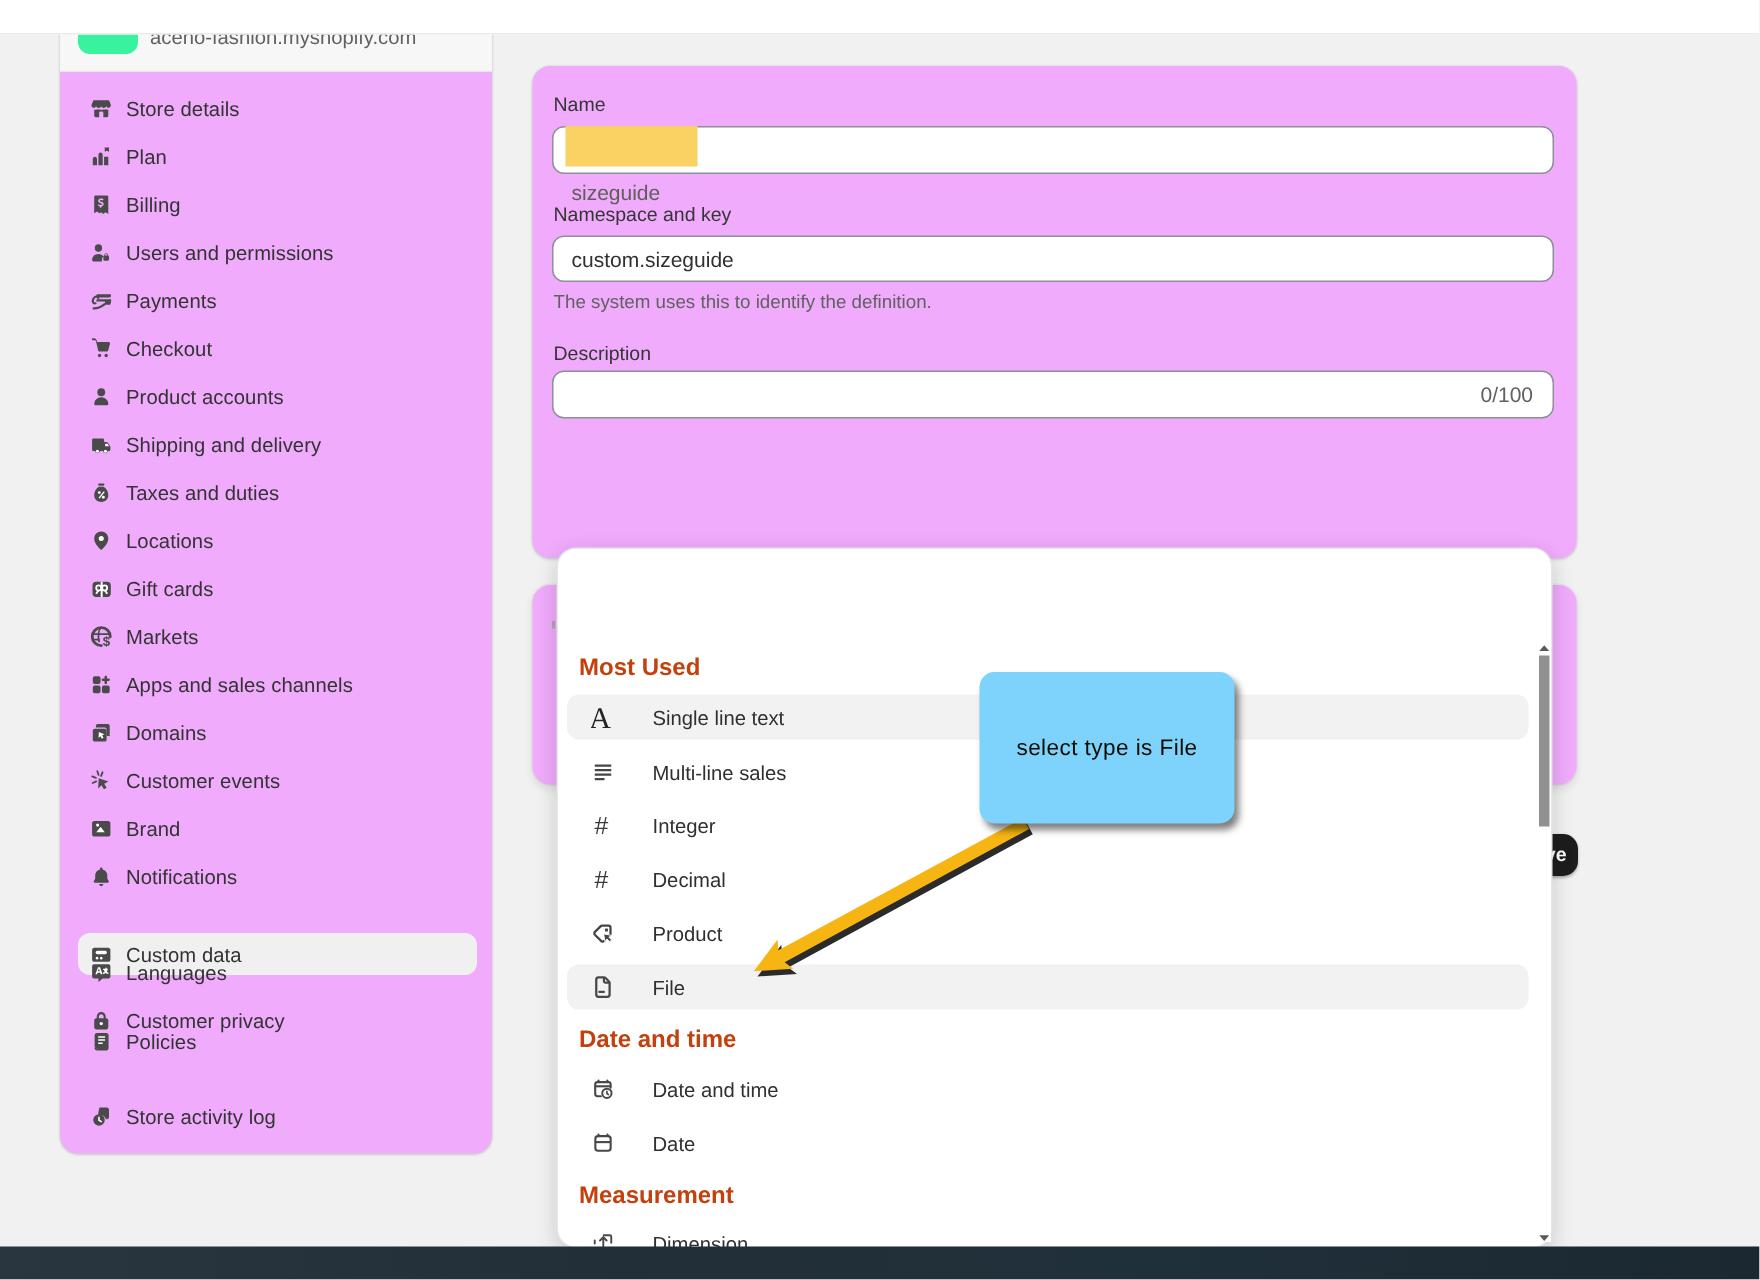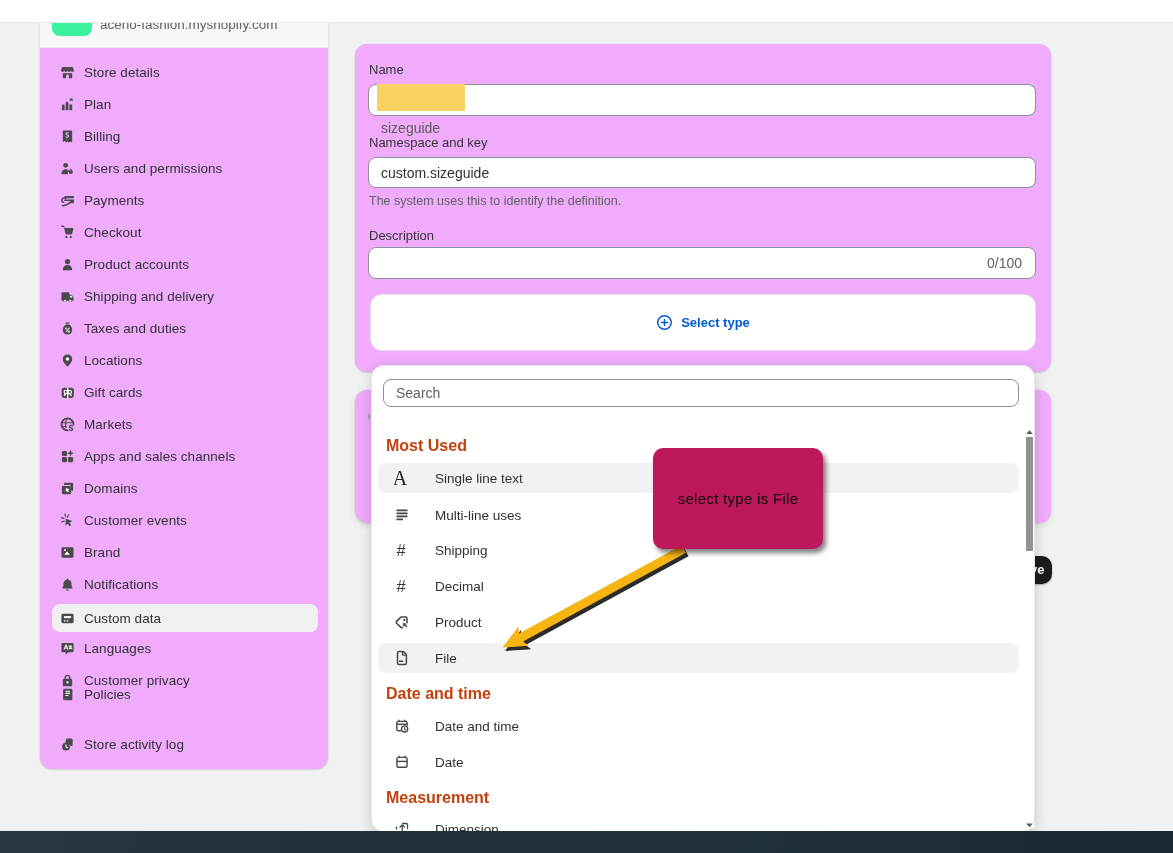--- a/index.html
+++ b/index.html
@@ -35,21 +35,21 @@
   #searchbox span { position:absolute; left:12px; top:5px; font-size:14px; color:#616161; }
   .phead { position:absolute; left:14px; font-size:16px; font-weight:bold; color:#c2410c; }
   .prow { position:absolute; left:6px; width:641px; height:30px; border-radius:8px; display:flex; align-items:center; }
   .prow.hl { background:#f2f2f2; }
   .prow .ic { width:16px; height:16px; margin-left:16px; flex:0 0 16px; display:flex; align-items:center; justify-content:center; }
   .prow .t { margin-left:25px; font-size:13.5px; color:#303030; }
   
   #sbtrack { position:absolute; left:653px; top:60px; width:9px; height:402px; background:#fff; }
   #sbthumb { position:absolute; left:654px; top:71px; width:7px; height:114px; background:#919191; }
   
-  #note { position:absolute; left:653px; top:448px; width:170px; height:101px; background:#be185d; border-radius:10px; box-shadow:3px 4px 5px rgba(0,0,0,0.5); z-index:20; display:flex; align-items:center; justify-content:center; }
+  #note { position:absolute; left:653px; top:448px; width:170px; height:101px; background:#7dd3fc; border-radius:10px; box-shadow:3px 4px 5px rgba(0,0,0,0.5); z-index:20; display:flex; align-items:center; justify-content:center; }
   #note span { font-size:15px; letter-spacing:0.3px; color:#0c0c00; }
   #arrowsvg { position:absolute; left:440px; top:530px; z-index:19; }
   
   #bottombar { left:0; top:831px; width:1173px; height:22px; background:linear-gradient(90deg,#29363f 0%, #232f38 35%, #20303a 65%, #1b2831 100%); z-index:40; }
 </style>
 </head>
 <body>
   <div class="abs" id="topstrip"></div>
   <div class="card" id="sidebar">
     <div id="sidehead">
@@ -183,21 +183,21 @@
         </svg>
         <span class="lbl">Brand</span>
       </div>
       <div class="srow" style="top:566px">
         <svg viewBox="0 0 16 16">
           <path d="M8 1.5c.5 0 .9.4.9.9v.4c2 .4 3.4 2.1 3.4 4.2v2.4l1 1.7c.3.5-.1 1.2-.7 1.2H3.4c-.6 0-1-.7-.7-1.2l1-1.7V7c0-2.1 1.5-3.8 3.4-4.2v-.4c0-.5.4-.9.9-.9z" fill="#4a4a4a"></path>
           <path d="M6.5 13.2h3a1.5 1.5 0 0 1-3 0z" fill="#4a4a4a"></path>
         </svg>
         <span class="lbl">Notifications</span>
       </div>
-      <div class="srow sel" style="top:600px">
+      <div class="srow sel" style="top:618px">
         <svg viewBox="0 0 16 16">
           <path d="M3 3h10c.8 0 1.5.7 1.5 1.5v7c0 .8-.7 1.5-1.5 1.5H3c-.8 0-1.5-.7-1.5-1.5v-7C1.5 3.7 2.2 3 3 3z" fill="#4a4a4a"></path>
           <rect x="4" y="5.2" width="8" height="2.4" rx="1.2" fill="#fff"></rect>
           <circle cx="5" cy="10.4" r="0.9" fill="#fff"></circle>
           <circle cx="8" cy="10.4" r="0.9" fill="#fff"></circle>
         </svg>
         <span class="lbl">Custom data</span>
       </div>
       <div class="srow" style="top:630px">
         <svg viewBox="0 0 16 16">
@@ -238,64 +238,52 @@
     <div class="finput" style="top:40px; height:32px;"></div>
     <div class="abs" style="left:22px; top:40px; width:88px; height:27px; background:#fad163; z-index:2;"></div>
     <div class="ftext" style="left:26px; top:48px; color:#5f5e58; z-index:3;margin-top:28px;">sizeguide</div>
     <div class="flabel" style="left:14px; top:91px;">Namespace and key</div>
     <div class="finput" style="top:113px;"></div>
     <div class="ftext" style="left:26px; top:121px;">custom.sizeguide</div>
     <div class="flabel" style="left:14px; top:150px; font-size:12.5px; color:#616161;">The system uses this to identify the definition.</div>
     <div class="flabel" style="left:14px; top:184px;">Description</div>
     <div class="finput" style="top:203px; height:32px;"></div>
     <div class="ftext" style="left:632px; top:211px; color:#616161;">0/100</div>
-    <div id="selecttype">
-      <div class="inner">
-        <svg width="17" height="17" viewBox="0 0 20 20" fill="none">
-          <circle cx="10" cy="10" r="8" stroke="#005bd3" stroke-width="1.7"></circle>
-          <path d="M10 6.5v7M6.5 10h7" stroke="#005bd3" stroke-width="1.7" stroke-linecap="round"></path>
-        </svg>
-        <span>Select type</span>
-      </div>
-    </div>
   </div>
 
   <div class="card" id="card2"></div>
   <div class="abs" style="left:368px; top:414px; width:2px; height:5px; background:#a9a9a9; z-index:5;"></div>
   <div id="savebtn">Save</div>
 
   <div class="card" id="popover">
-    <div id="searchbox">
-      <span>Search</span>
-    </div>
     <div id="plist">
       <div class="phead" style="top:71px">Most Used</div>
       <div class="prow hl" style="top:97px">
         <span class="ic">
           <svg width="16" height="16" viewBox="0 0 16 16">
             <text x="6" y="15.2" font-family="Liberation Serif, serif" font-size="20" fill="#242424" text-anchor="middle">A</text>
           </svg>
         </span>
         <span class="t">Single line text</span>
       </div>
       <div class="prow" style="top:134px">
         <span class="ic">
           <svg width="16" height="16" viewBox="0 0 16 16">
             <path d="M2.5 3.4h11M2.5 6.4h11M2.5 9.4h11M2.5 12.4h6.5" stroke="#454545" stroke-width="1.6"></path>
           </svg>
         </span>
-        <span class="t">Multi-line uses</span>
+        <span class="t">Multi-line sales</span>
       </div>
       <div class="prow" style="top:169px">
         <span class="ic">
           <svg width="16" height="16" viewBox="0 0 16 16">
             <text x="7" y="13.8" font-family="Liberation Sans, sans-serif" font-size="16.5" fill="#3a3a3a" text-anchor="middle">#</text>
           </svg>
         </span>
-        <span class="t">Shipping</span>
+        <span class="t">Integer</span>
       </div>
       <div class="prow" style="top:205px">
         <span class="ic">
           <svg width="16" height="16" viewBox="0 0 16 16">
             <text x="7" y="13.8" font-family="Liberation Sans, sans-serif" font-size="16.5" fill="#3a3a3a" text-anchor="middle">#</text>
           </svg>
         </span>
         <span class="t">Decimal</span>
       </div>
       <div class="prow" style="top:241px">

